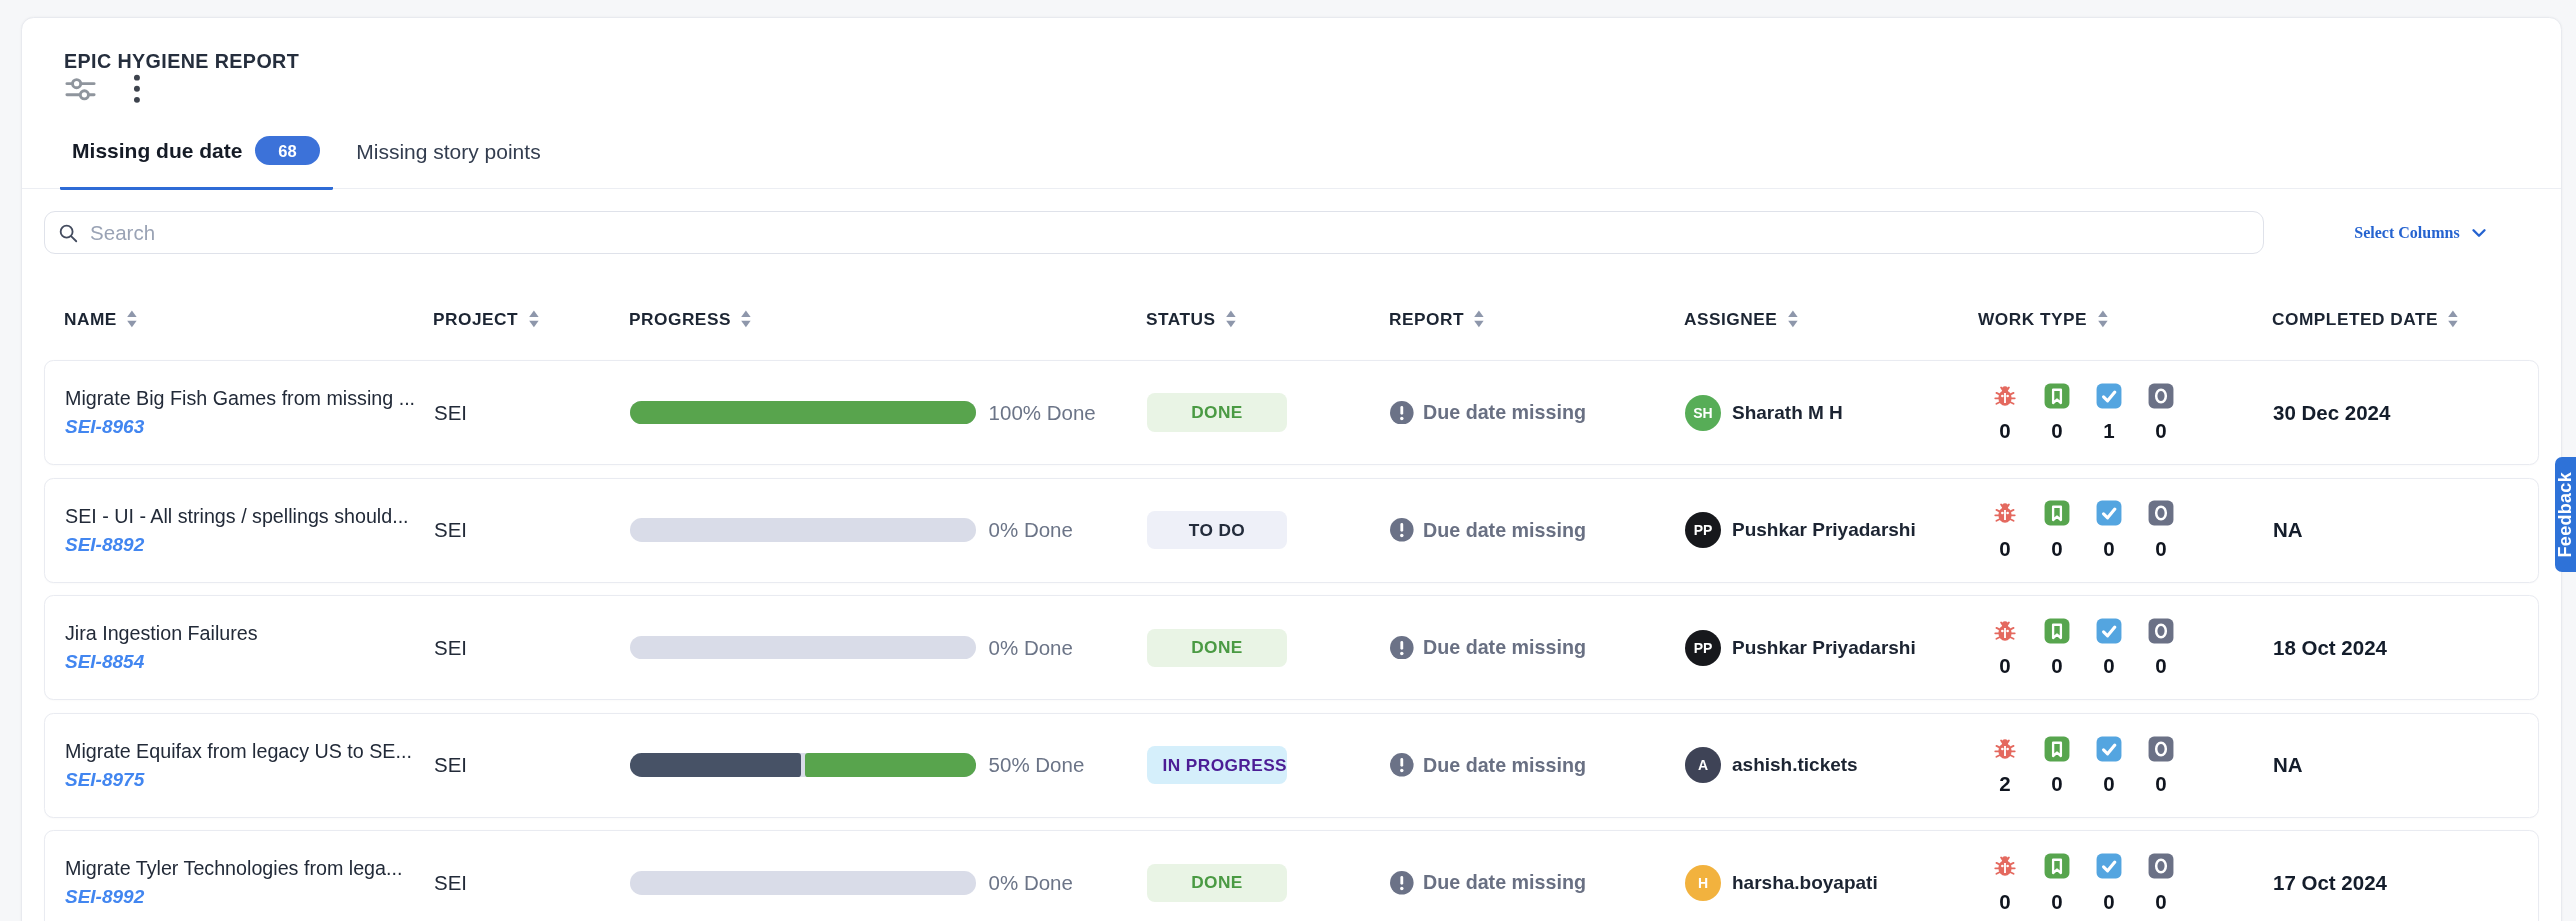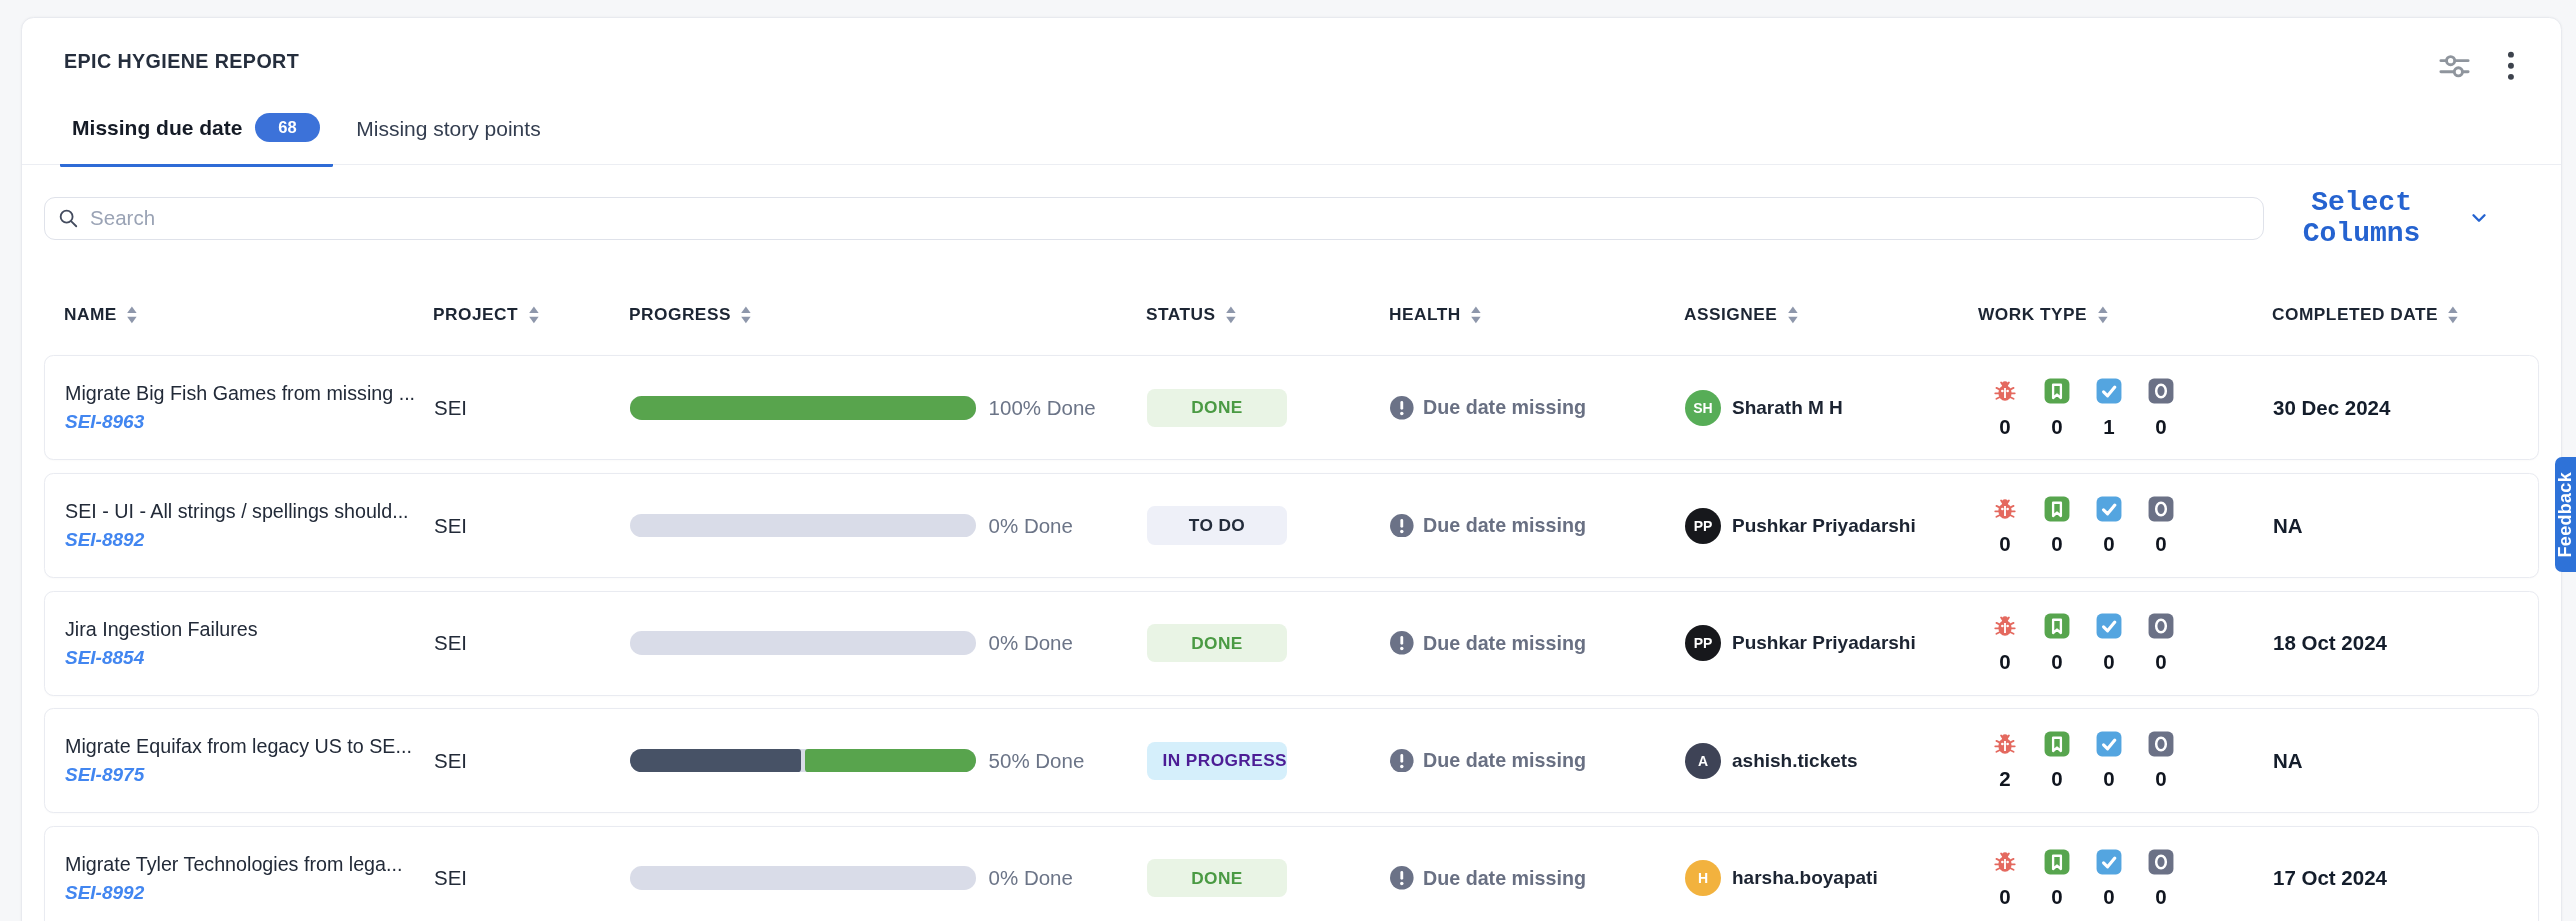--- a/index.html
+++ b/index.html
@@ -13,40 +13,40 @@
   .card {
     position:absolute; left:20.5px; top:17.3px;
     width:2541px; height:937px;
     background:#ffffff;
     border:0.8px solid #e8eaef;
     border-radius:12.6px;
     padding:0 22px;
     box-shadow:0 0.8px 2.4px rgba(20,30,50,0.05);
   }
   
-  .card-head { display:flex; justify-content:space-between; align-items:flex-start; padding:31.5px 4.7px 0 20.5px; }
+  .card-head { display:flex; justify-content:space-between; align-items:flex-start; padding:31.5px 4.7px 0 20.5px;flex-direction:column; }
   .report-title { font-size:19.7px; font-weight:600; letter-spacing:0.4px; color:#252e3d; line-height:23.6px; }
   .head-icons { display:flex; align-items:center; gap:36px; padding-right:19px; }
   .icon-btn { background:none; border:none; cursor:pointer; display:flex; align-items:center; }
   
   .tabs { display:flex; align-items:flex-end; margin:31.5px -22px 0 -22px; padding-left:38px; border-bottom:0.8px solid #eceef3; }
   .tab { display:flex; align-items:center; gap:12.6px; padding:0 12.6px 22px 12.6px; margin-right:11px;
          font-size:21px; color:#333d4f; line-height:27px; cursor:pointer; border-bottom:3.9px solid transparent; margin-bottom:-2.4px; }
   .tab.active { font-weight:700; color:#151b26; border-bottom-color:#2e6bd6; border-radius:1.6px; }
   .tab-badge { background:#3c72d9; color:#fff; font-size:16.5px; font-weight:600; line-height:18px;
                width:65px; text-align:center; padding:5.5px 0; border-radius:15.7px; }
   
   .toolbar { display:flex; align-items:center; margin-top:22px; }
   .searchbox { flex:0 0 2220px; height:43px; border:1.2px solid #dfe2ea; border-radius:11px;
                display:flex; align-items:center; padding:0 12.6px; gap:11px; background:#fff; }
   .searchbox input { border:none; outline:none; font-size:20.5px; color:#333d4f; width:100%; background:transparent; font-family:inherit; }
   .searchbox input::placeholder { color:#9aa3b5; }
   .select-cols { margin-left:auto; margin-right:49px; display:flex; align-items:center; gap:7.9px;
-                 background:none; border:none; cursor:pointer; font-family:Liberation Mono, monospace;
-                 font-size:28px; font-weight:700; color:#2563d0; }
+                 background:none; border:none; cursor:pointer; font-family:Liberation Serif, serif;
+                 font-size:16px; font-weight:700; color:#2563d0; }
   
   .grid-cols { display:grid; grid-template-columns:369px 196px 517px 243px 295px 294px 294px 1fr; }
   .thead { margin-top:35px; margin-bottom:11px; height:60px; align-items:center; padding:0 20.5px;
            font-size:17.3px; font-weight:700; color:#1c2533; letter-spacing:0.5px; }
   .th { display:flex; align-items:center; gap:9.4px; cursor:pointer; }
   .row { border:0.8px solid #e9ebf1; border-radius:9.4px; height:105px; margin-bottom:12.6px;
          padding:0 20.5px; align-items:center; background:#fff; box-shadow:0 0.8px 1.6px rgba(16,24,40,0.02); }
   .cell-name .epic-name { font-size:19.7px; color:#222a38; line-height:25px; white-space:nowrap;
                           overflow:hidden; text-overflow:ellipsis; padding-right:7.9px; }
   .cell-name .epic-key { font-size:19px; font-weight:700; color:#4286f0; line-height:25px; margin-top:3.1px; cursor:pointer; display:inline-block;font-style:italic; }
@@ -163,21 +163,21 @@
       <div class="th">
     <span>STATUS</span>
     <span style="display:flex;">
       <svg width="11.8" height="19.7" viewBox="0 0 12 20">
         <path d="M6 1.5 L10.8 8 H1.2 Z" fill="#8e97ab"></path>
         <path d="M6 18.5 L1.2 12 H10.8 Z" fill="#8e97ab"></path>
       </svg>
     </span>
   </div>
       <div class="th">
-    <span>HEALTH</span>
+    <span>REPORT</span>
     <span style="display:flex;">
       <svg width="11.8" height="19.7" viewBox="0 0 12 20">
         <path d="M6 1.5 L10.8 8 H1.2 Z" fill="#8e97ab"></path>
         <path d="M6 18.5 L1.2 12 H10.8 Z" fill="#8e97ab"></path>
       </svg>
     </span>
   </div>
       <div class="th">
     <span>ASSIGNEE</span>
     <span style="display:flex;">

